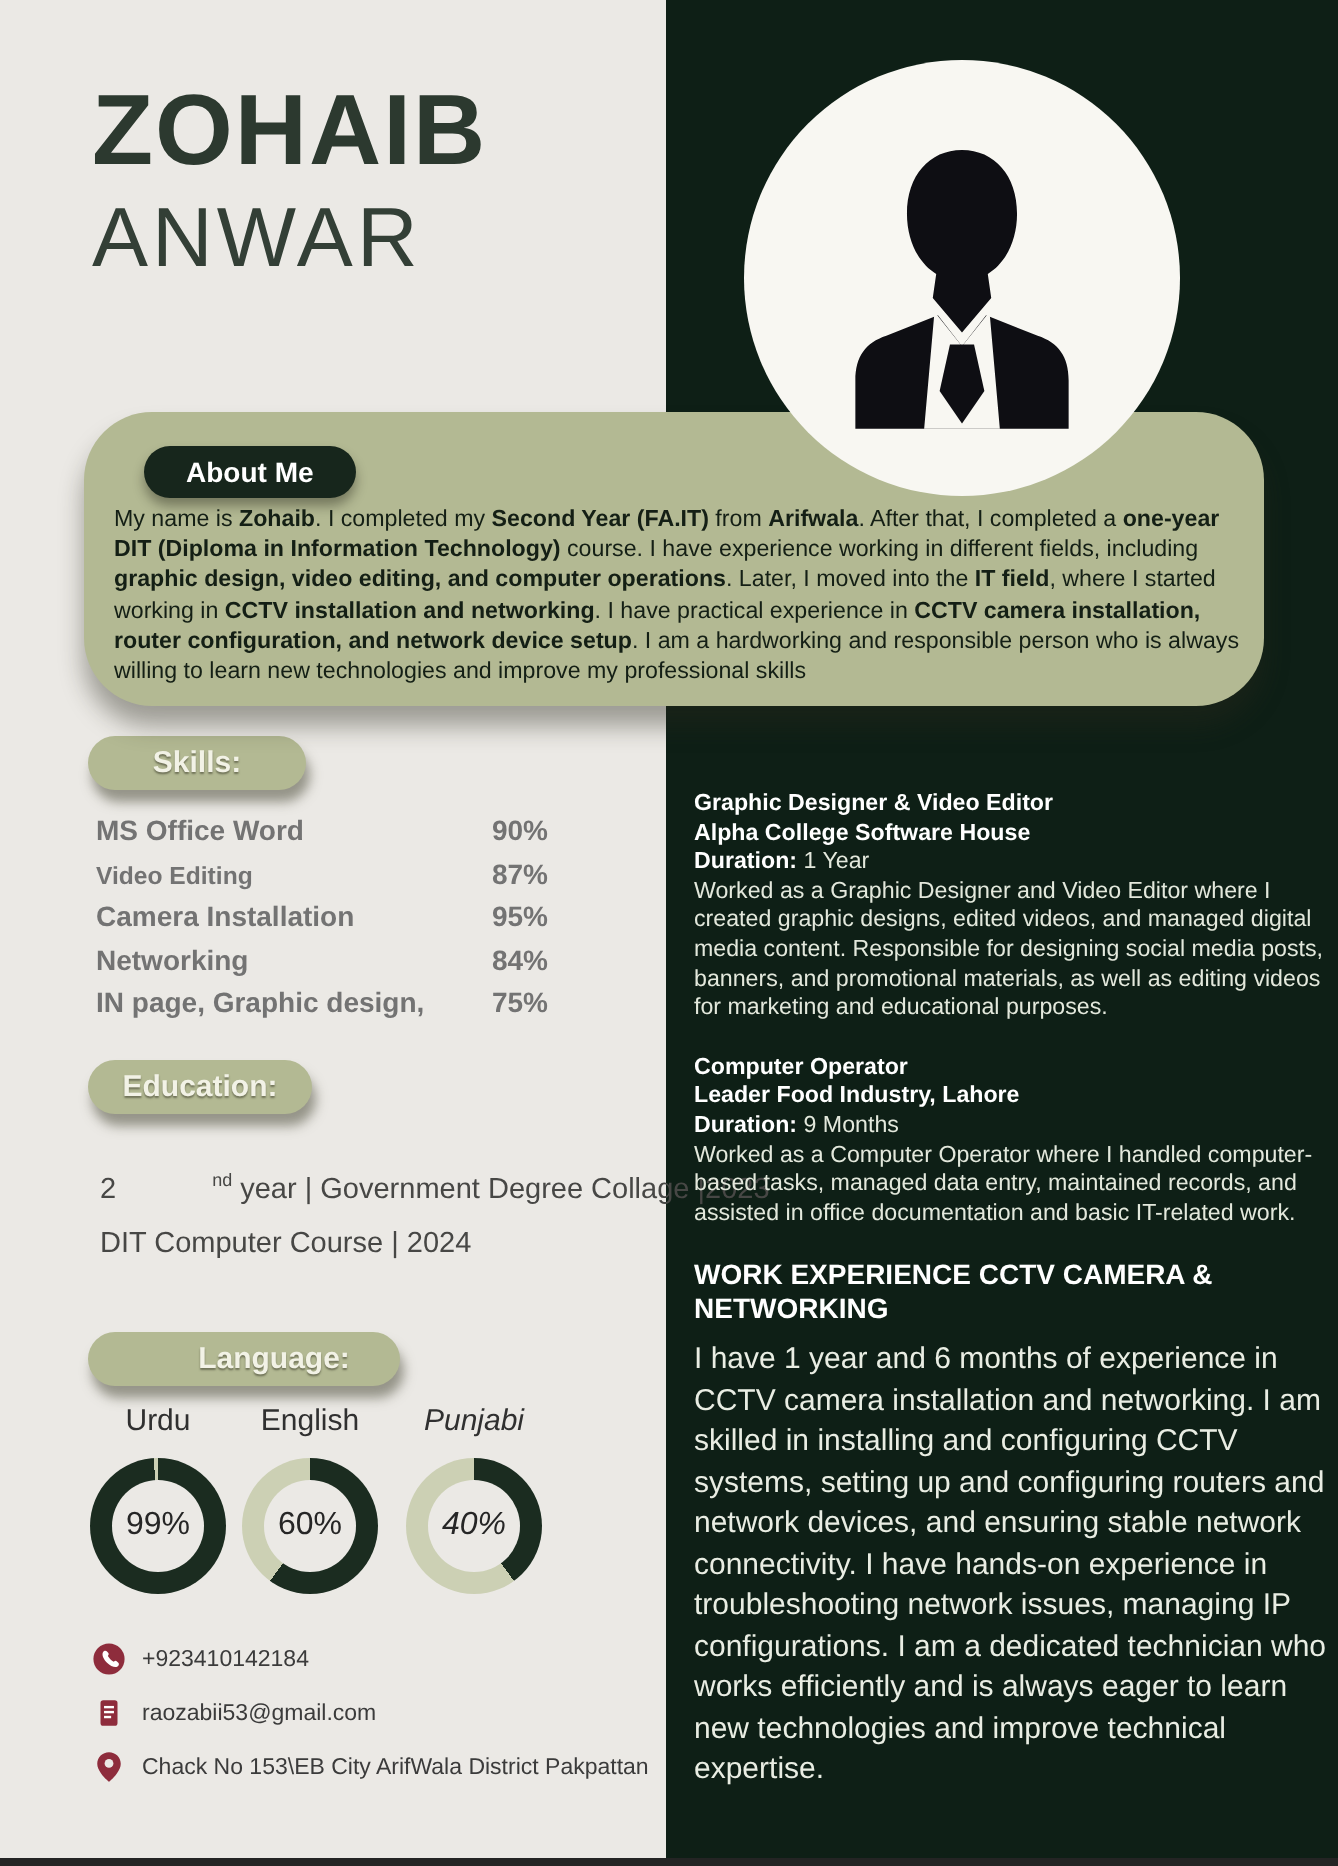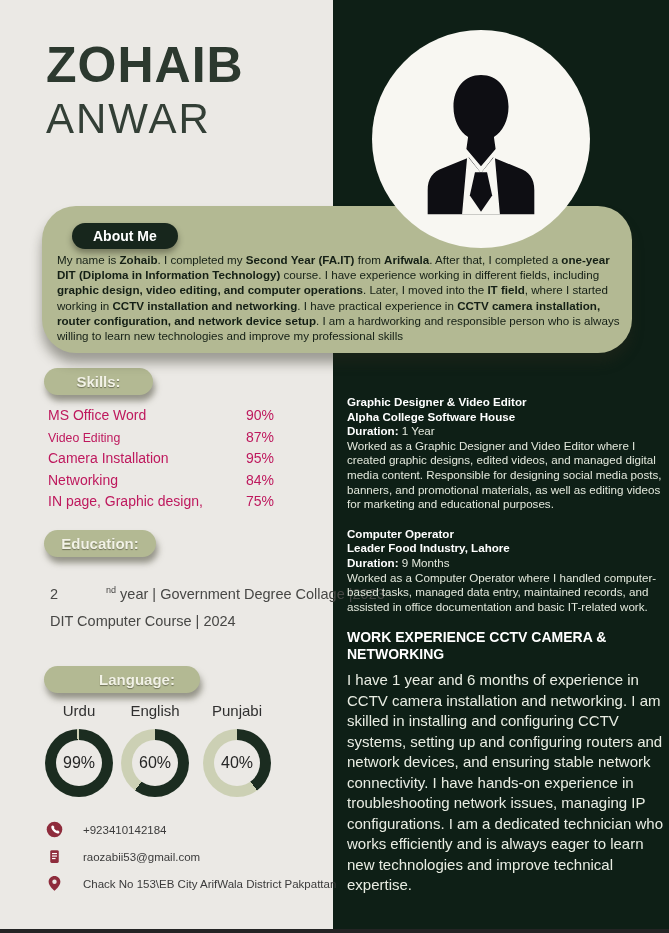--- a/index.html
+++ b/index.html
@@ -28,42 +28,42 @@
 
   
   .pill{position:absolute;background:#b3b993;border-radius:15px;text-align:center;font-weight:bold;
         font-size:15px;color:#f2f2e6;text-shadow:0 1px 1px rgba(55,55,38,.55);
         box-shadow:2px 6px 6px rgba(78,78,60,.55);padding:5px 0;z-index:2;}
   .pill-skills{left:44px;top:368px;width:109px;}
   .pill-education{left:44px;top:530px;width:112px;}
   .pill-language{left:44px;top:666px;width:126px;padding-left:30px;}
 
   
-  .skill-list{position:absolute;left:48px;top:407px;width:226px;color:#be185d;}
+  .skill-list{position:absolute;left:48px;top:407px;width:226px;color:#737373;font-weight:bold;}
   .skill-row{display:flex;justify-content:space-between;align-items:baseline;height:21.6px;}
   .skill-label{font-size:14px;}
   .skill-row.small .skill-label{font-size:12.3px;}
   .skill-value{font-size:14px;}
 
   
   .edu-lines{position:absolute;left:50px;top:577px;font-size:14.5px;line-height:27.5px;color:#474745;}
   .edu-lines sup{font-size:9px;padding-left:48px;}
 
   
   .lang-col{position:absolute;top:702px;width:80px;text-align:center;}
-  .lang-col.c0{left:39px;} .lang-col.c1{left:115px;} .lang-col.c2{left:197px;}
+  .lang-col.c0{left:39px;} .lang-col.c1{left:115px;} .lang-col.c2{left:197px;font-style:italic;}
   .lang-label{font-size:15px;color:#303030;margin-bottom:10px;}
   .donut{width:68px;height:68px;border-radius:50%;margin:0 auto;display:flex;
          align-items:center;justify-content:center;}
   .donut-hole{width:46px;height:46px;border-radius:50%;background:#ebe9e5;display:flex;
               align-items:center;justify-content:center;font-size:16px;color:#262626;}
 
   
   .contact{position:absolute;left:46px;top:816px;}
-  .contact-row{display:flex;align-items:center;gap:20px;height:27px;}
+  .contact-row{display:flex;align-items:center;gap:8px;height:27px;}
   .contact-row svg{width:17px;height:17px;flex:none;}
   .contact-text{font-size:11.5px;color:#3b3b3b;}
 
   
   .pe-pill{position:absolute;left:345px;top:363px;width:200px;background:#b3b993;border-radius:14px;
            text-align:center;font-size:13.5px;font-weight:bold;color:#f4f4e8;padding:5px 0;
            text-shadow:0 1px 1px rgba(40,50,35,.5);z-index:4;}
   .right-flow{position:absolute;left:347px;top:395px;width:318px;color:#e3e8dc;z-index:4;}
   .job{font-size:11.6px;line-height:14.6px;margin-bottom:15px;}
   .job-title,.job-company{font-weight:bold;color:#ffffff;}

